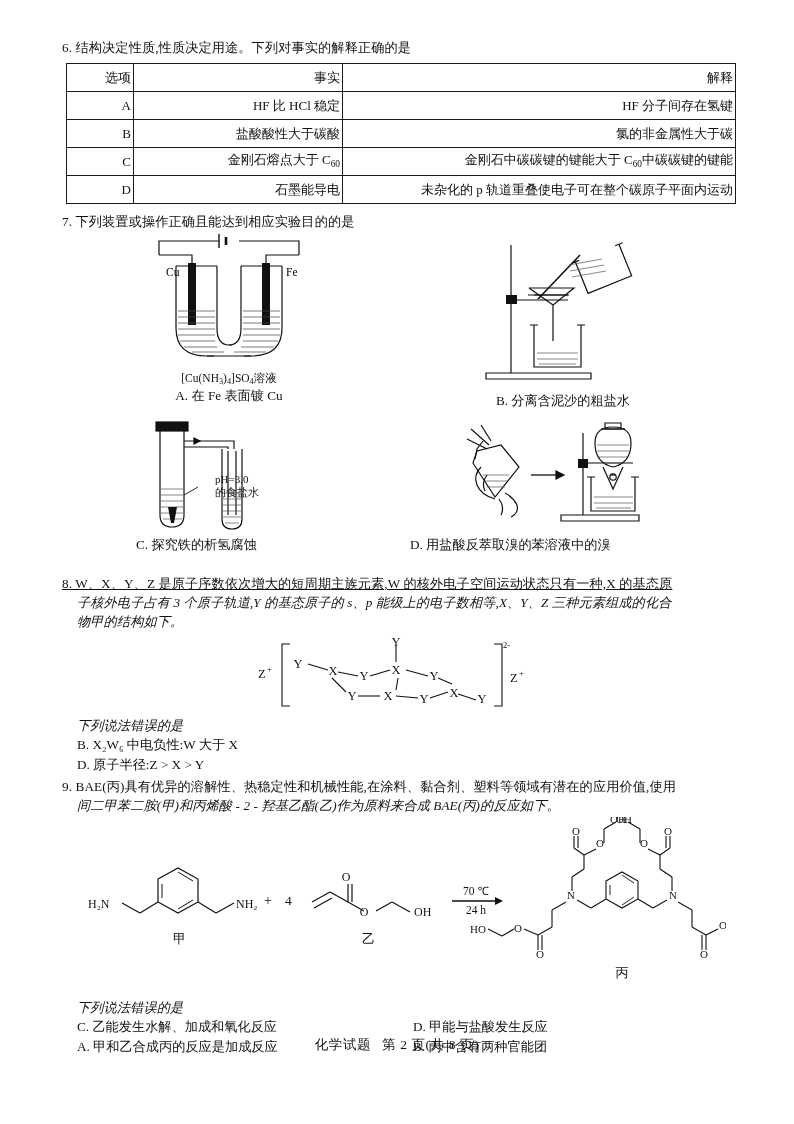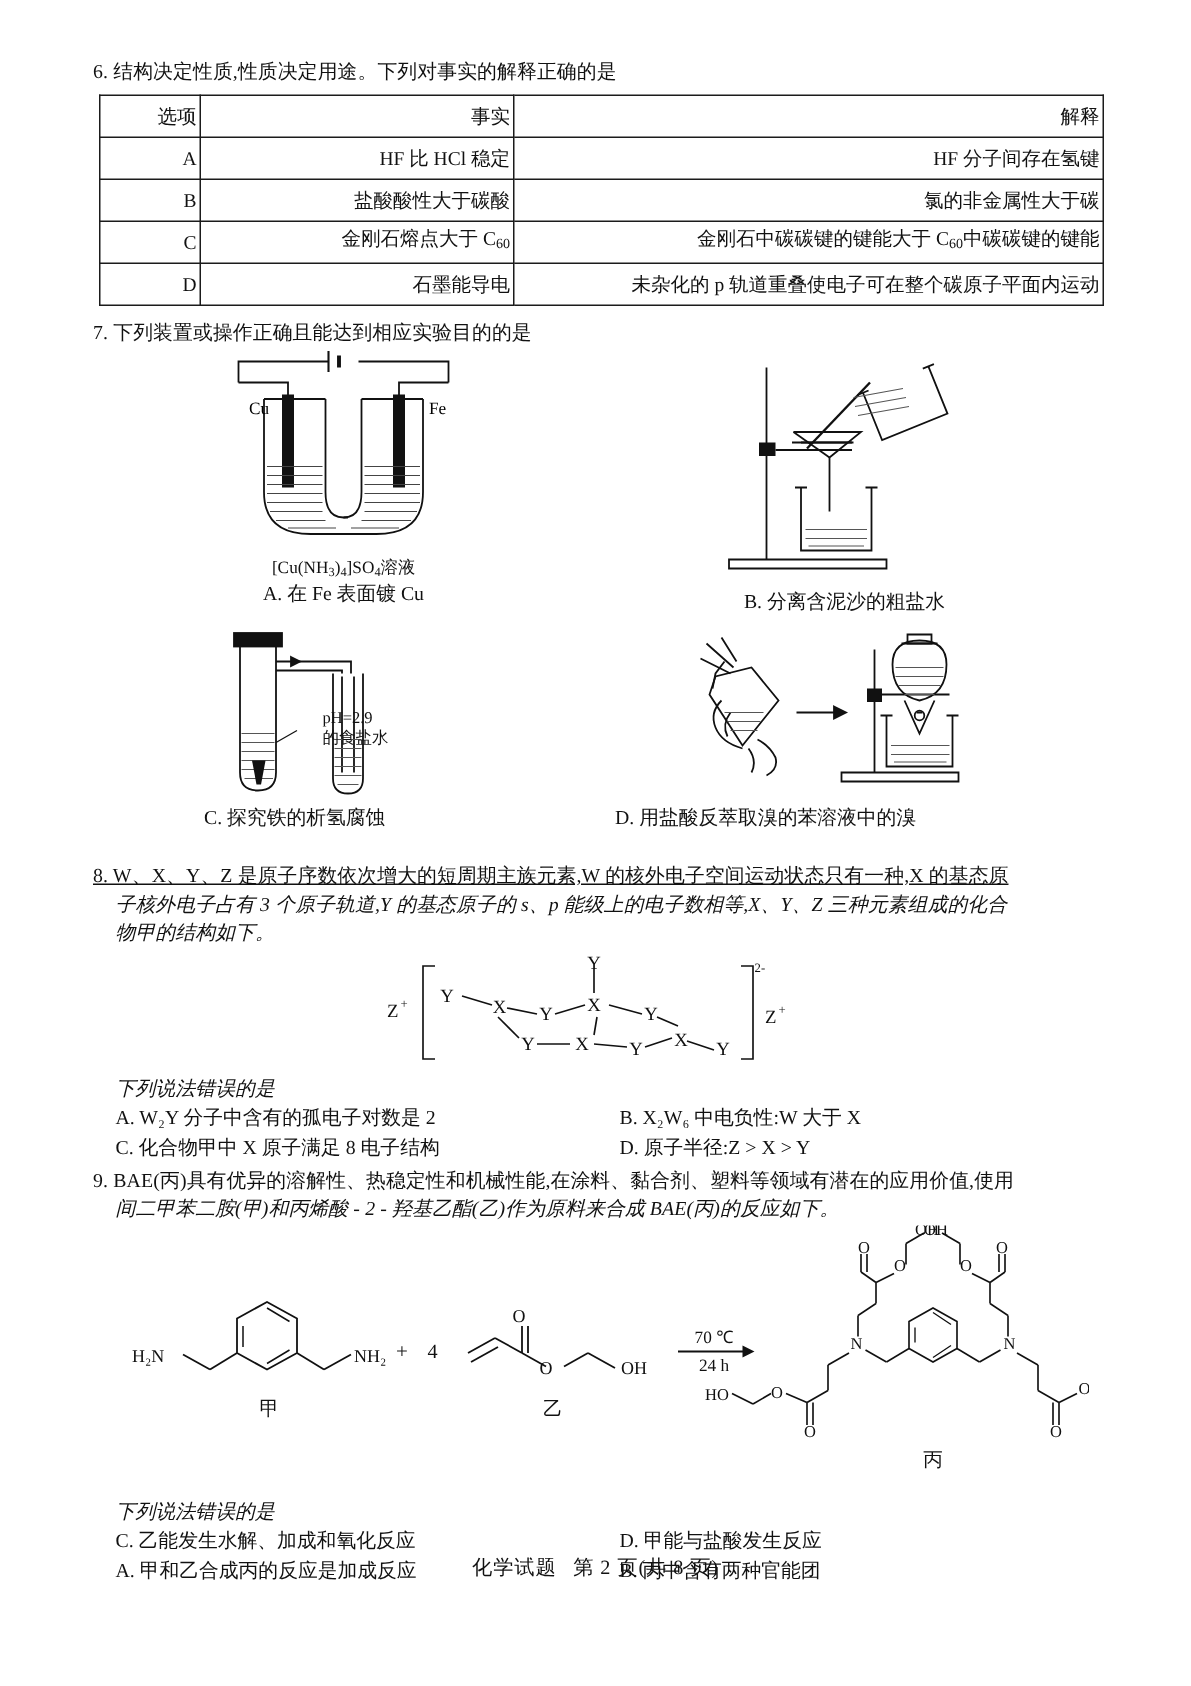--- a/index.html
+++ b/index.html
@@ -260,21 +260,21 @@
           <g stroke="#555" stroke-width="0.7">
             <path d="M39 74 L61 74 M39 80 L61 80 M39 86 L61 86 M39 92 L61 92 M39 98 L61 98 M41 104 L60 104"></path>
             <path d="M101 78 L119 78 M101 84 L119 84 M101 90 L119 90 M101 96 L119 96 M101 102 L119 102 M103 108 L117 108"></path>
           </g>
 
           <path d="M46 92 L55 92 L52 108 L49 108 Z" fill="#111"></path>
 
           <line x1="62" y1="80" x2="76" y2="72" stroke="#111" stroke-width="0.9"></line>
         </svg>
         <div style="position:absolute; left:153px; top:58px; font-size:11px; line-height:12.5px;">
-          <div>pH=2.9</div>
+          <div>pH=3.0</div>
           <div>的食盐水</div>
         </div>
         <div class="appar-cap left-al">C. 探究铁的析氢腐蚀</div>
       </div>
 
       <div class="appar-cell">
         <svg class="svg-wrap" width="240" height="120" viewBox="0 0 240 120">
           <g fill="none" stroke="#111" stroke-width="1.2">
 
             <path d="M28 14 L46 30 M38 10 L48 26 M24 24 L44 34"></path>
@@ -355,25 +355,23 @@
         <text x="12" y="44">Z</text>
         <text x="21" y="38" font-size="8.5">+</text>
         <text x="264" y="48">Z</text>
         <text x="273" y="42" font-size="8.5">+</text>
         <text x="257" y="14" font-size="8.5">2-</text>
       </g>
     </svg>
 
     <div class="q-line indent">下列说法错误的是</div>
     <div class="opt-grid">
-      <div class="col-l">A. W₂Y 分子中含有的孤电子对数是 2</div>
       <div class="col-r">B. X₂W₆ 中电负性:W 大于 X</div>
     </div>
     <div class="opt-grid">
-      <div class="col-l">C. 化合物甲中 X 原子满足 8 电子结构</div>
       <div class="col-r">D. 原子半径:Z &gt; X &gt; Y</div>
     </div>
 
     <div class="q-line q-num mt2">9. BAE(丙)具有优异的溶解性、热稳定性和机械性能,在涂料、黏合剂、塑料等领域有潜在的应用价值,使用</div>
     <div class="q-line indent">间二甲苯二胺(甲)和丙烯酸 - 2 - 羟基乙酯(乙)作为原料来合成 BAE(丙)的反应如下。</div>
 
     <svg class="scheme9" width="660" height="185" viewBox="0 0 660 185">
 
       <g fill="none" stroke="#111" stroke-width="1.2">
 

